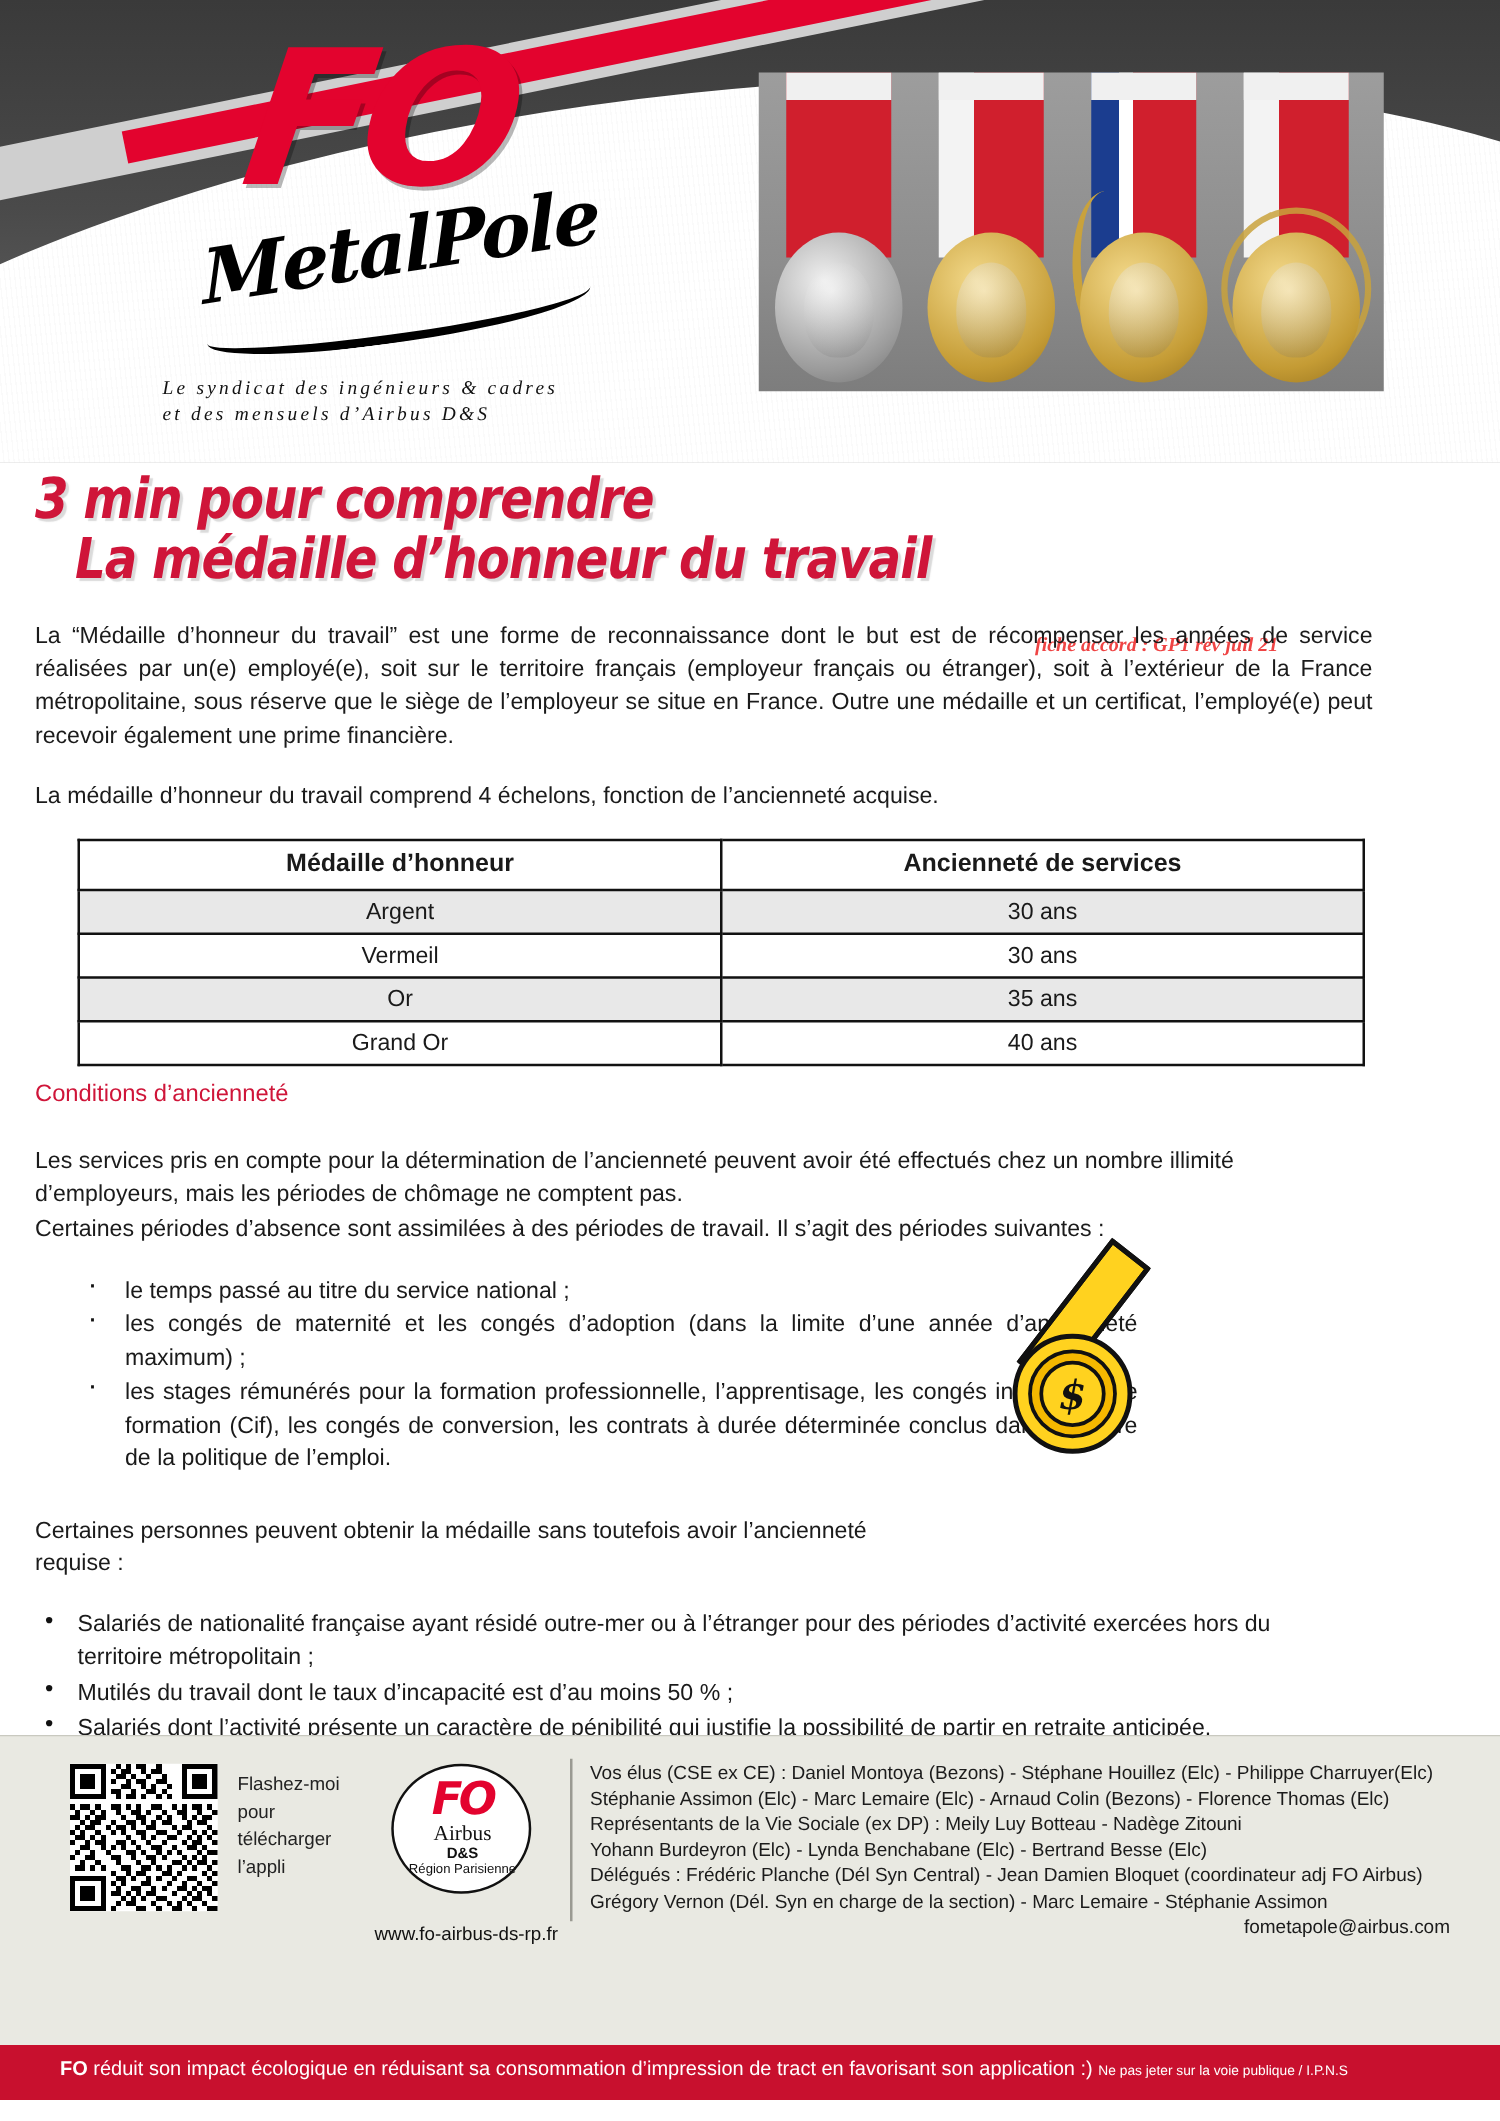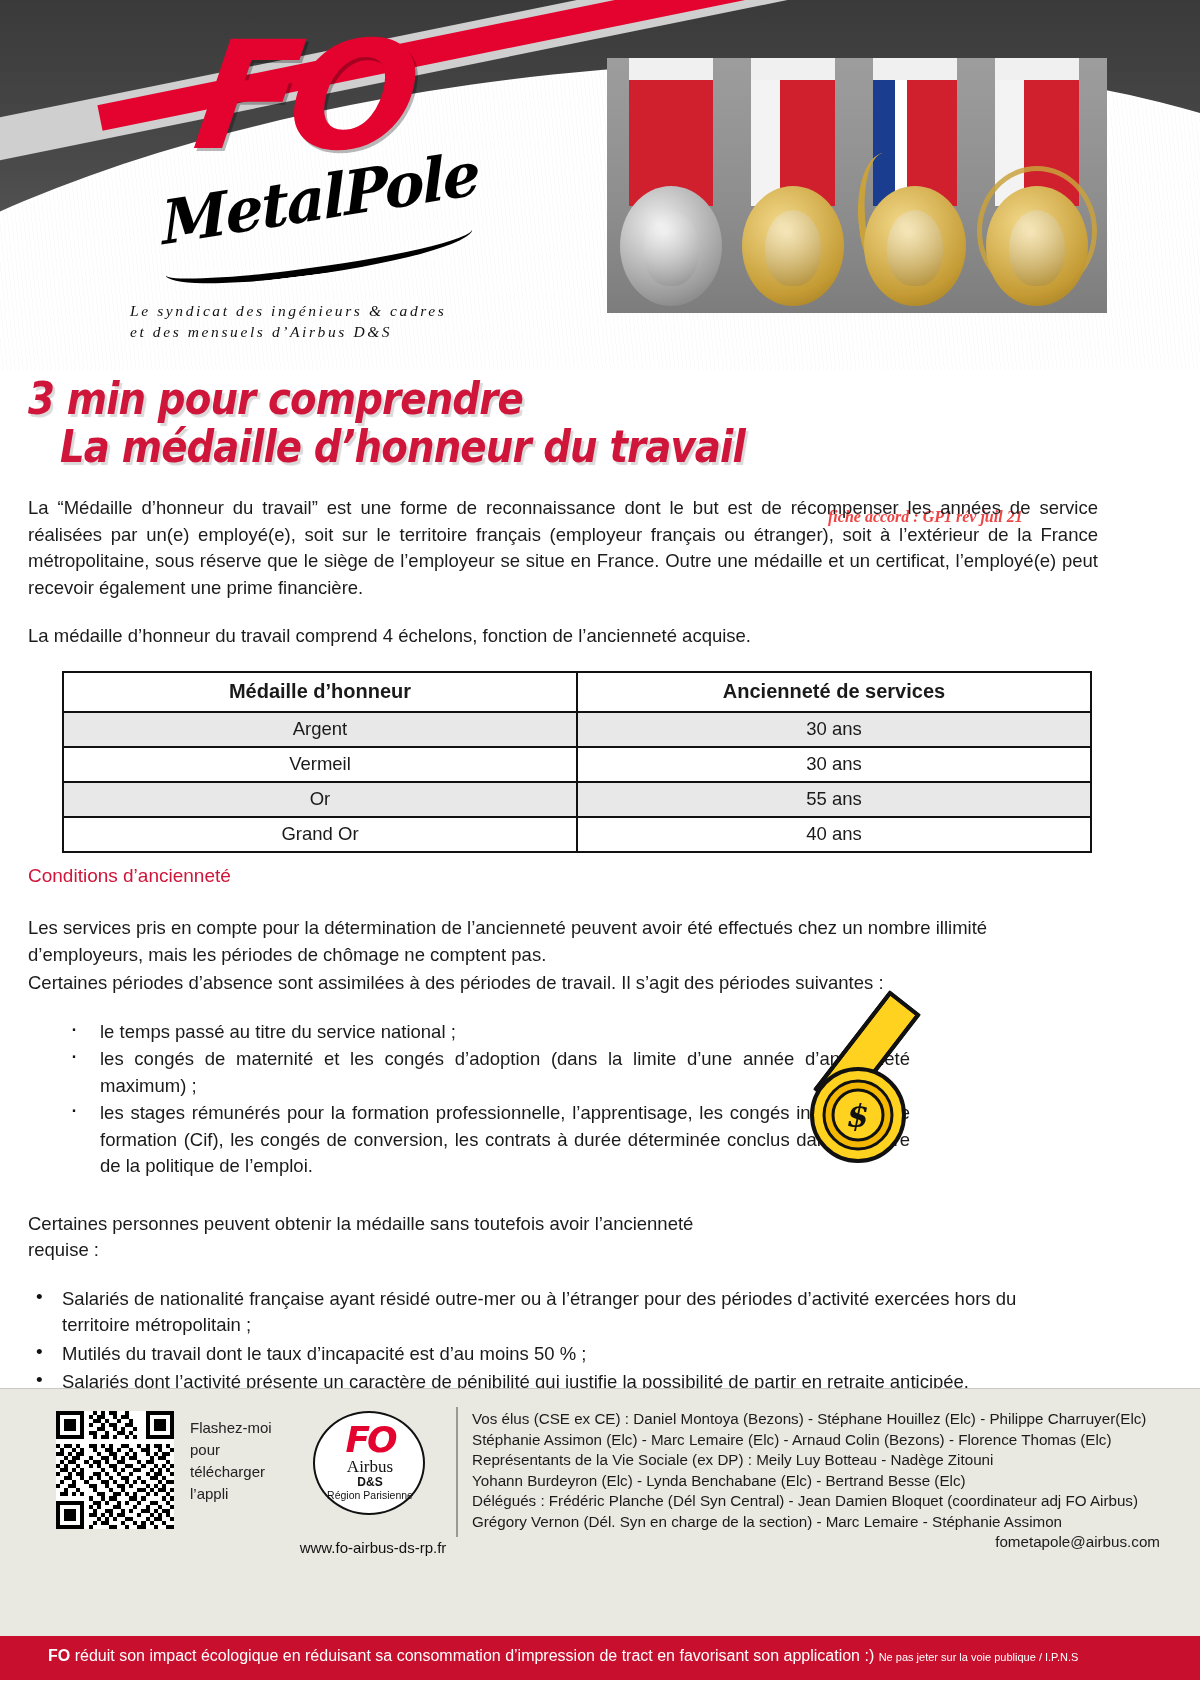--- a/index.html
+++ b/index.html
@@ -343,21 +343,21 @@
       <tr class="shade">
         <td>Argent</td>
         <td>30 ans</td>
       </tr>
       <tr>
         <td>Vermeil</td>
         <td>30 ans</td>
       </tr>
       <tr class="shade">
         <td>Or</td>
-        <td>55 ans</td>
+        <td>35 ans</td>
       </tr>
       <tr>
         <td>Grand Or</td>
         <td>40 ans</td>
       </tr>
     </tbody>
   </table>
 
   <div class="subhead">Conditions d’ancienneté</div>
 

